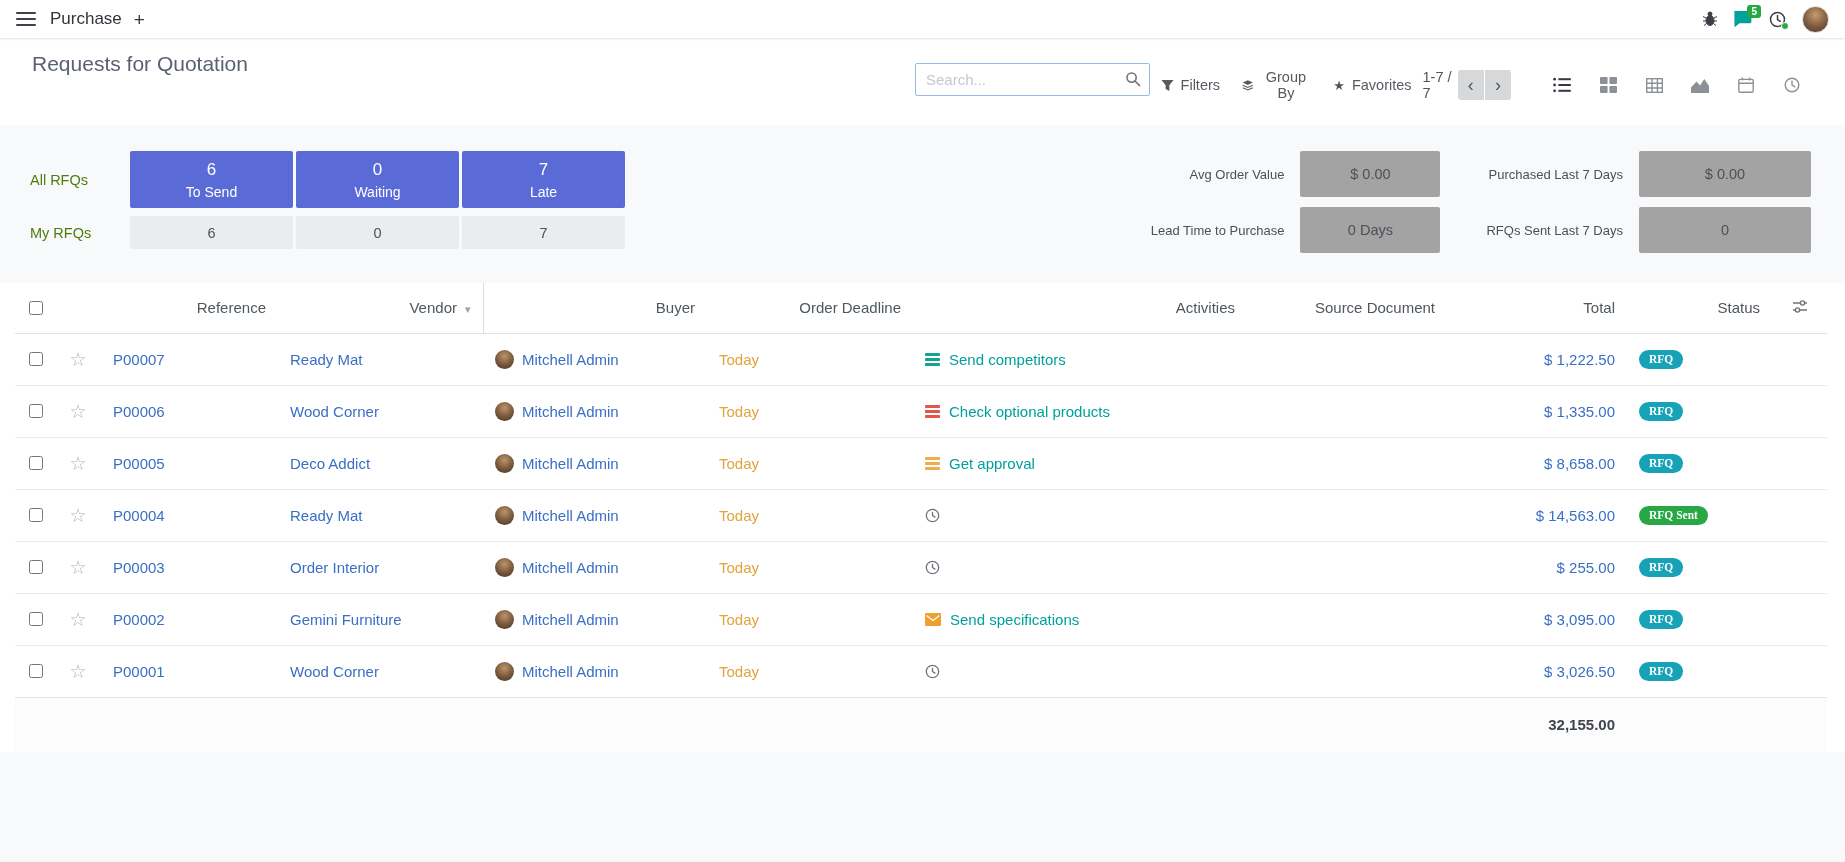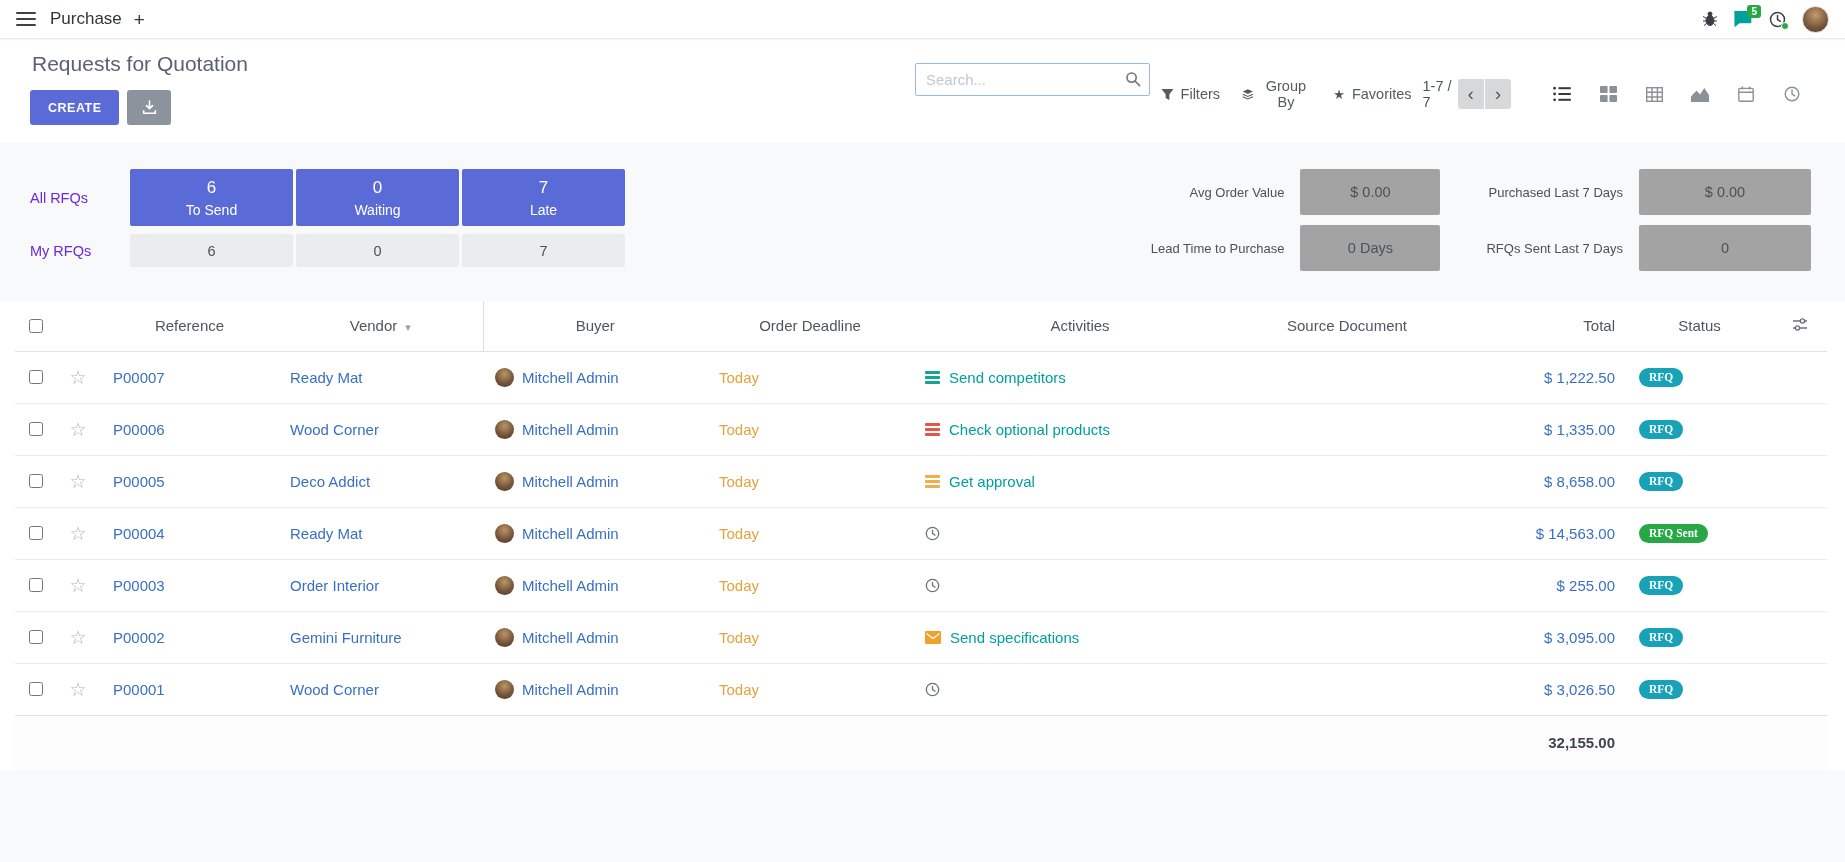--- a/index.html
+++ b/index.html
@@ -72,38 +72,38 @@
   .pager-btn.next { border-radius:0 3px 3px 0; }
   .view-switcher { display:flex; margin-left:28px; }
   .view-btn { width:46px; height:33px; display:flex; align-items:center; justify-content:center;
     background:none; border:none; color:#8b9196; cursor:pointer; }
   .view-btn.active { color:#343a40; }
 
   
   .dashboard { display:flex; justify-content:space-between; padding:26px 34px 30px 30px; }
   .dash-left { display:grid; grid-template-columns:97px 163px 163px 163px; grid-template-rows:57px 33px;
     gap:8px 3px; align-items:center; }
-  .dash-row-label { font-size:14.5px; color:#6d28d9; cursor:pointer; }
+  .dash-row-label { font-size:14.5px; color:#4d7c0f; cursor:pointer; }
   .kpi-box { background:var(--primary,#5a6bd8); color:#fff; height:57px; border-radius:2px;
     display:flex; flex-direction:column; align-items:center; justify-content:center; cursor:pointer; }
   .kpi-value { font-size:17px; margin-bottom:4px; }
   .kpi-label { font-size:14px; }
   .my-box { background:#ebecee; height:33px; border-radius:2px; font-size:14.5px; color:#4c5157;
     display:flex; align-items:center; justify-content:center; cursor:pointer; }
   .dash-right { display:grid; grid-template-columns:auto 140px auto 172px; grid-auto-rows:46px;
     gap:10px 0; align-items:center; }
   .stat-label { font-size:13px; color:#4c5157; text-align:right; padding-right:16px; }
   .stat-label.second { padding-left:46px; }
   .stat-box { background:#a3a3a3; height:46px; border-radius:2px; font-size:14.5px; color:#4c5157;
     display:flex; align-items:center; justify-content:center; }
 
   
   .list-container { background:#fff; }
   table.list { border-collapse:collapse; table-layout:fixed; width:1812px; margin-left:15px; }
-  th { height:50px; font-size:15px; font-weight:500; color:#4f575e; text-align:center;
+  th { height:50px; font-size:15px; font-weight:500; color:#4f575e; text-align:right;
     border-bottom:1px solid #dfe3e7; padding:0 12px; white-space:nowrap; cursor:pointer; }
   td { height:51px; font-size:15px; border-top:1px solid #e9ebee; padding:0 12px; white-space:nowrap;
     overflow:hidden; }
   tbody tr:first-child td { border-top:none; }
   th.c-select, td.c-select, th.c-star, td.c-star { text-align:center; padding:0; }
   th.c-vendor { border-right:1px solid #d9dde1; }
   .sort-caret { color:#9aa0a6; font-size:11px; margin-left:8px; }
   th.c-total, td.c-total { text-align:right; }
   input[type=checkbox] { width:14px; height:14px; cursor:pointer; }
   .star { font-size:19px; color:#aeb4ba; cursor:pointer; }
@@ -162,29 +162,20 @@
       </svg>
       <span class="nav-dot"></span>
     </span>
     <span class="avatar-lg"></span>
   </div>
 </div>
 
 <div class="control-panel">
   <div class="cp-left">
     <div class="cp-title">Requests for Quotation</div>
-    <div class="cp-buttons">
-      <button class="btn-create">CREATE</button>
-      <button class="btn-export">
-        <svg width="15" height="15" viewBox="0 0 16 16" fill="none" stroke="#fff" stroke-width="1.7">
-          <path d="M8 1v8M4.8 6 8 9.2 11.2 6" stroke-linecap="round" stroke-linejoin="round"></path>
-          <path d="M1.8 11.5v2.7h12.4v-2.7" stroke-linecap="round"></path>
-        </svg>
-      </button>
-    </div>
   </div>
 
   <div class="cp-right">
     <div class="search-wrap">
       <input class="search-input" placeholder="Search..." style="">
       <span class="search-icon">
         <svg width="16" height="16" viewBox="0 0 16 16" fill="none" stroke="currentColor" stroke-width="1.6">
           <circle cx="6.6" cy="6.6" r="4.6"></circle>
             <path d="M10.2 10.2 14.6 14.6" stroke-linecap="round"></path>
         </svg>

